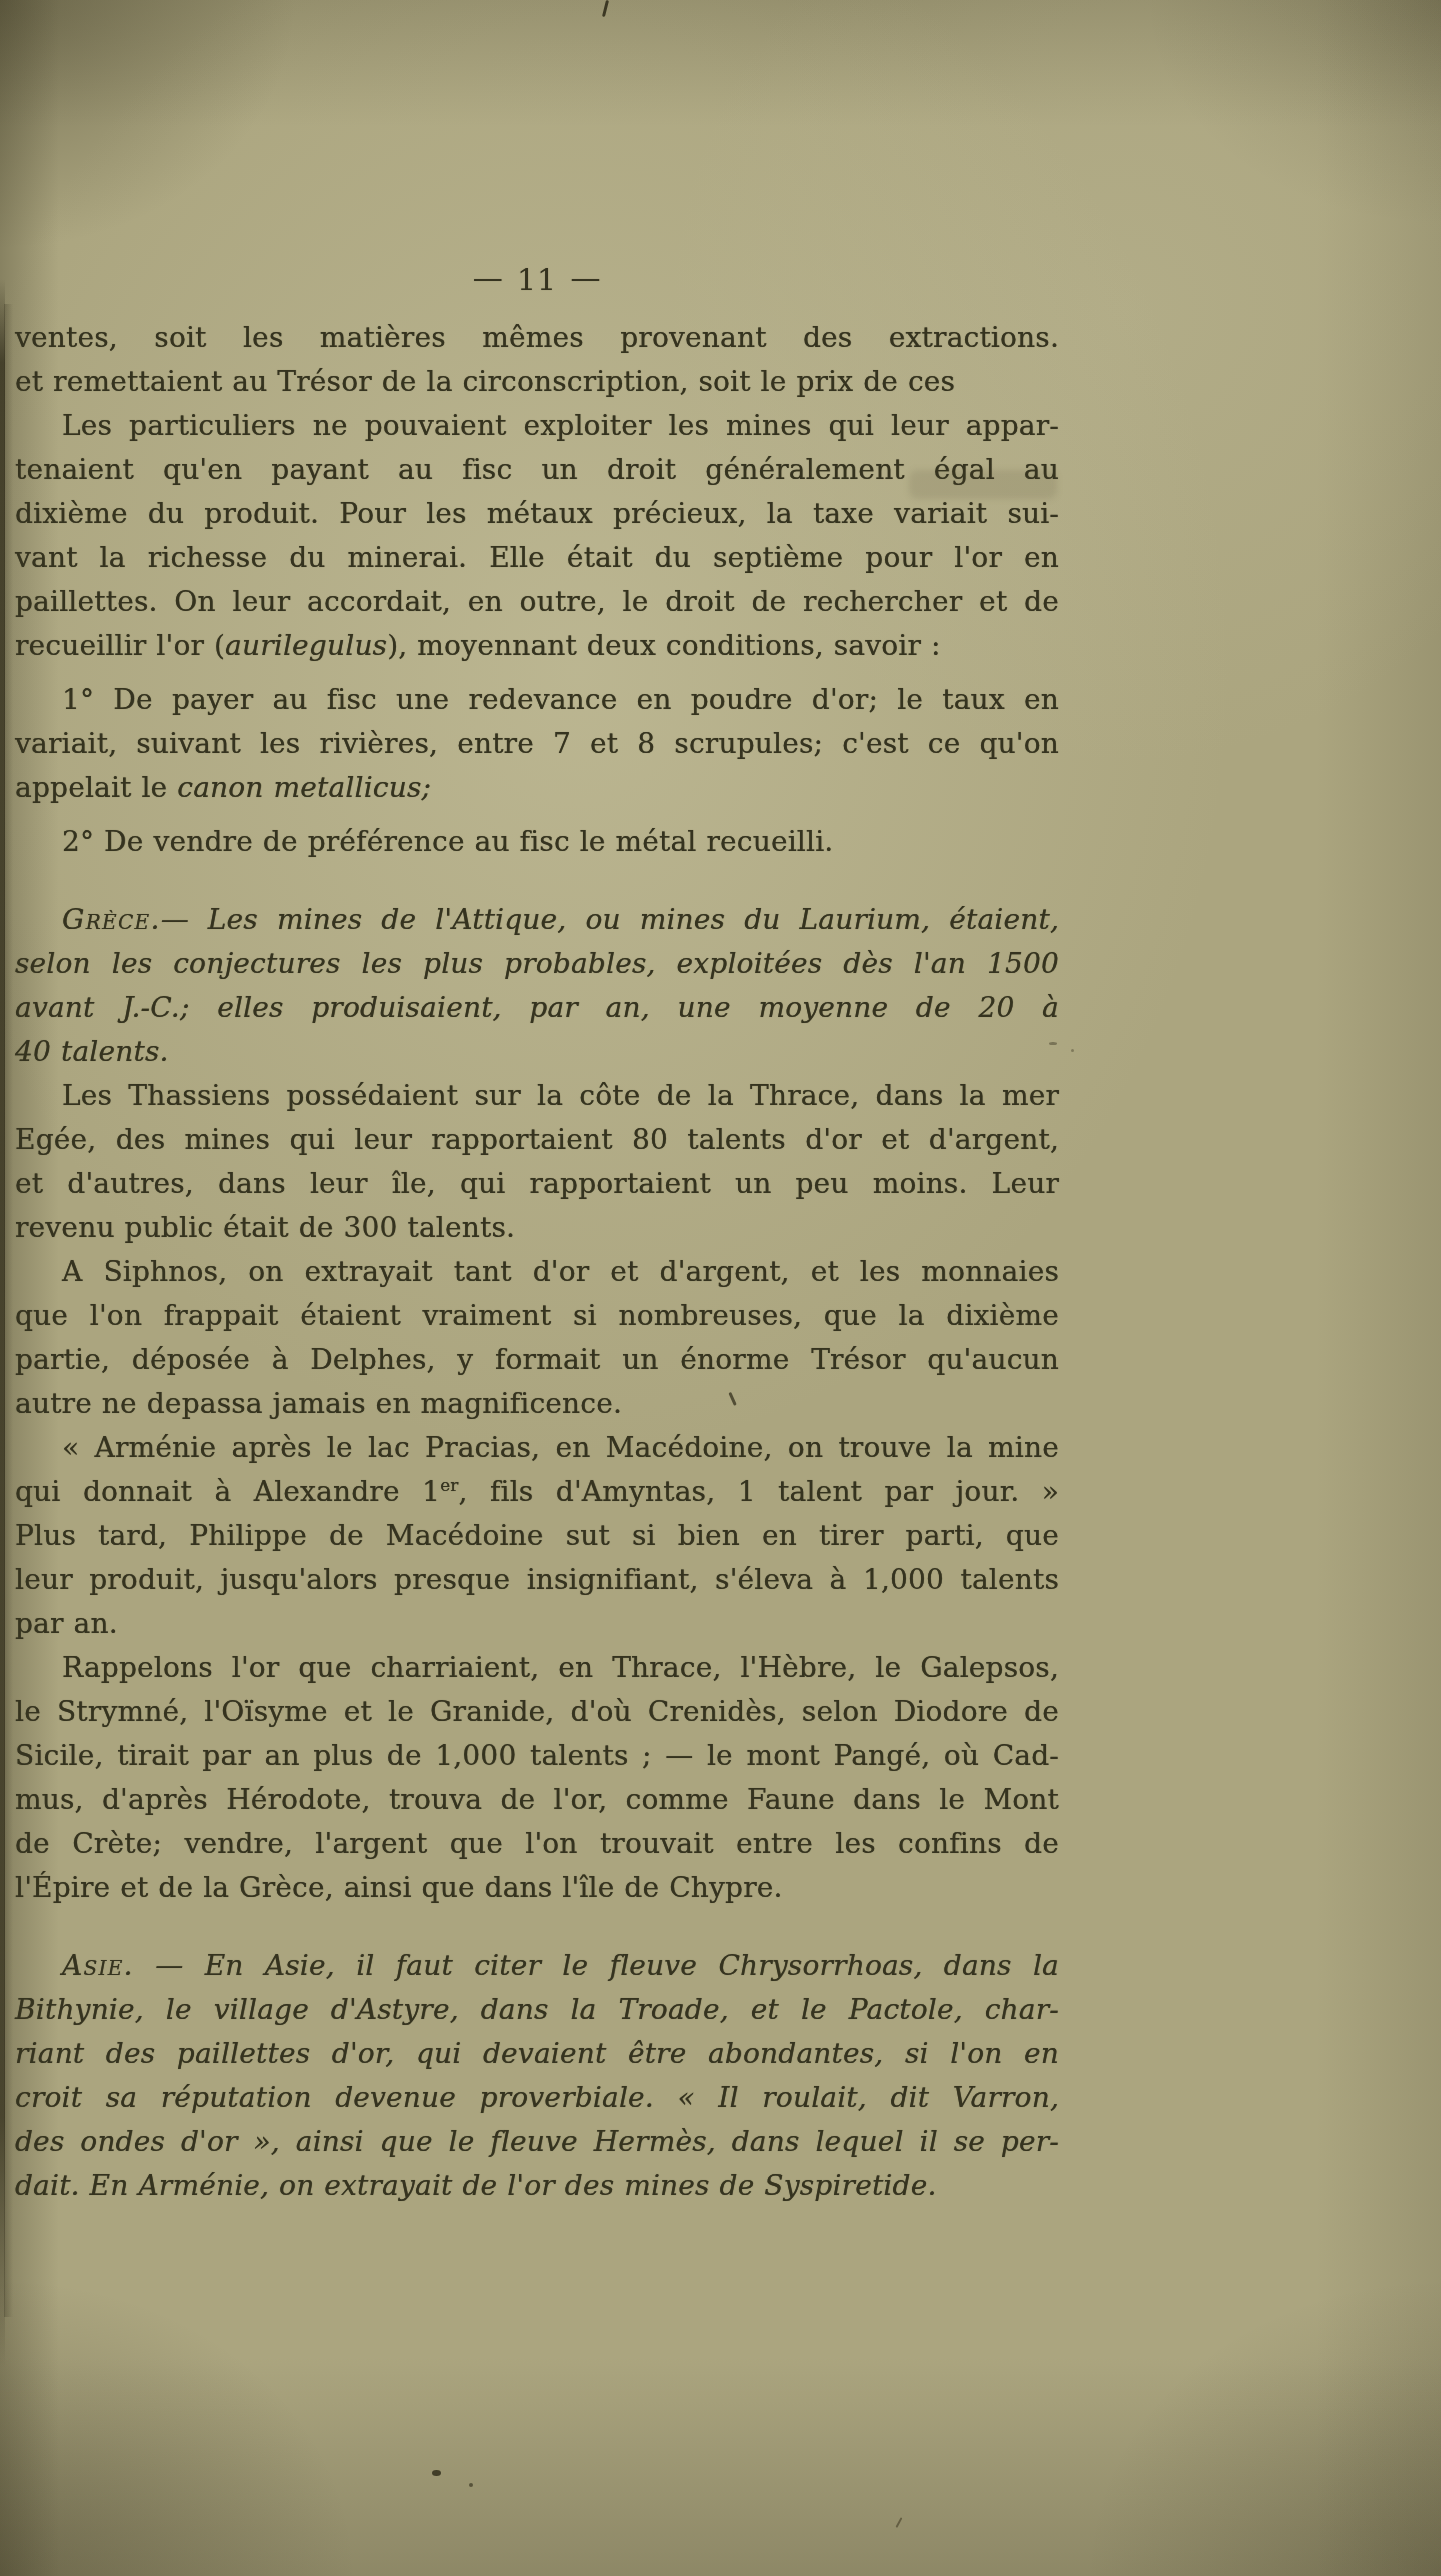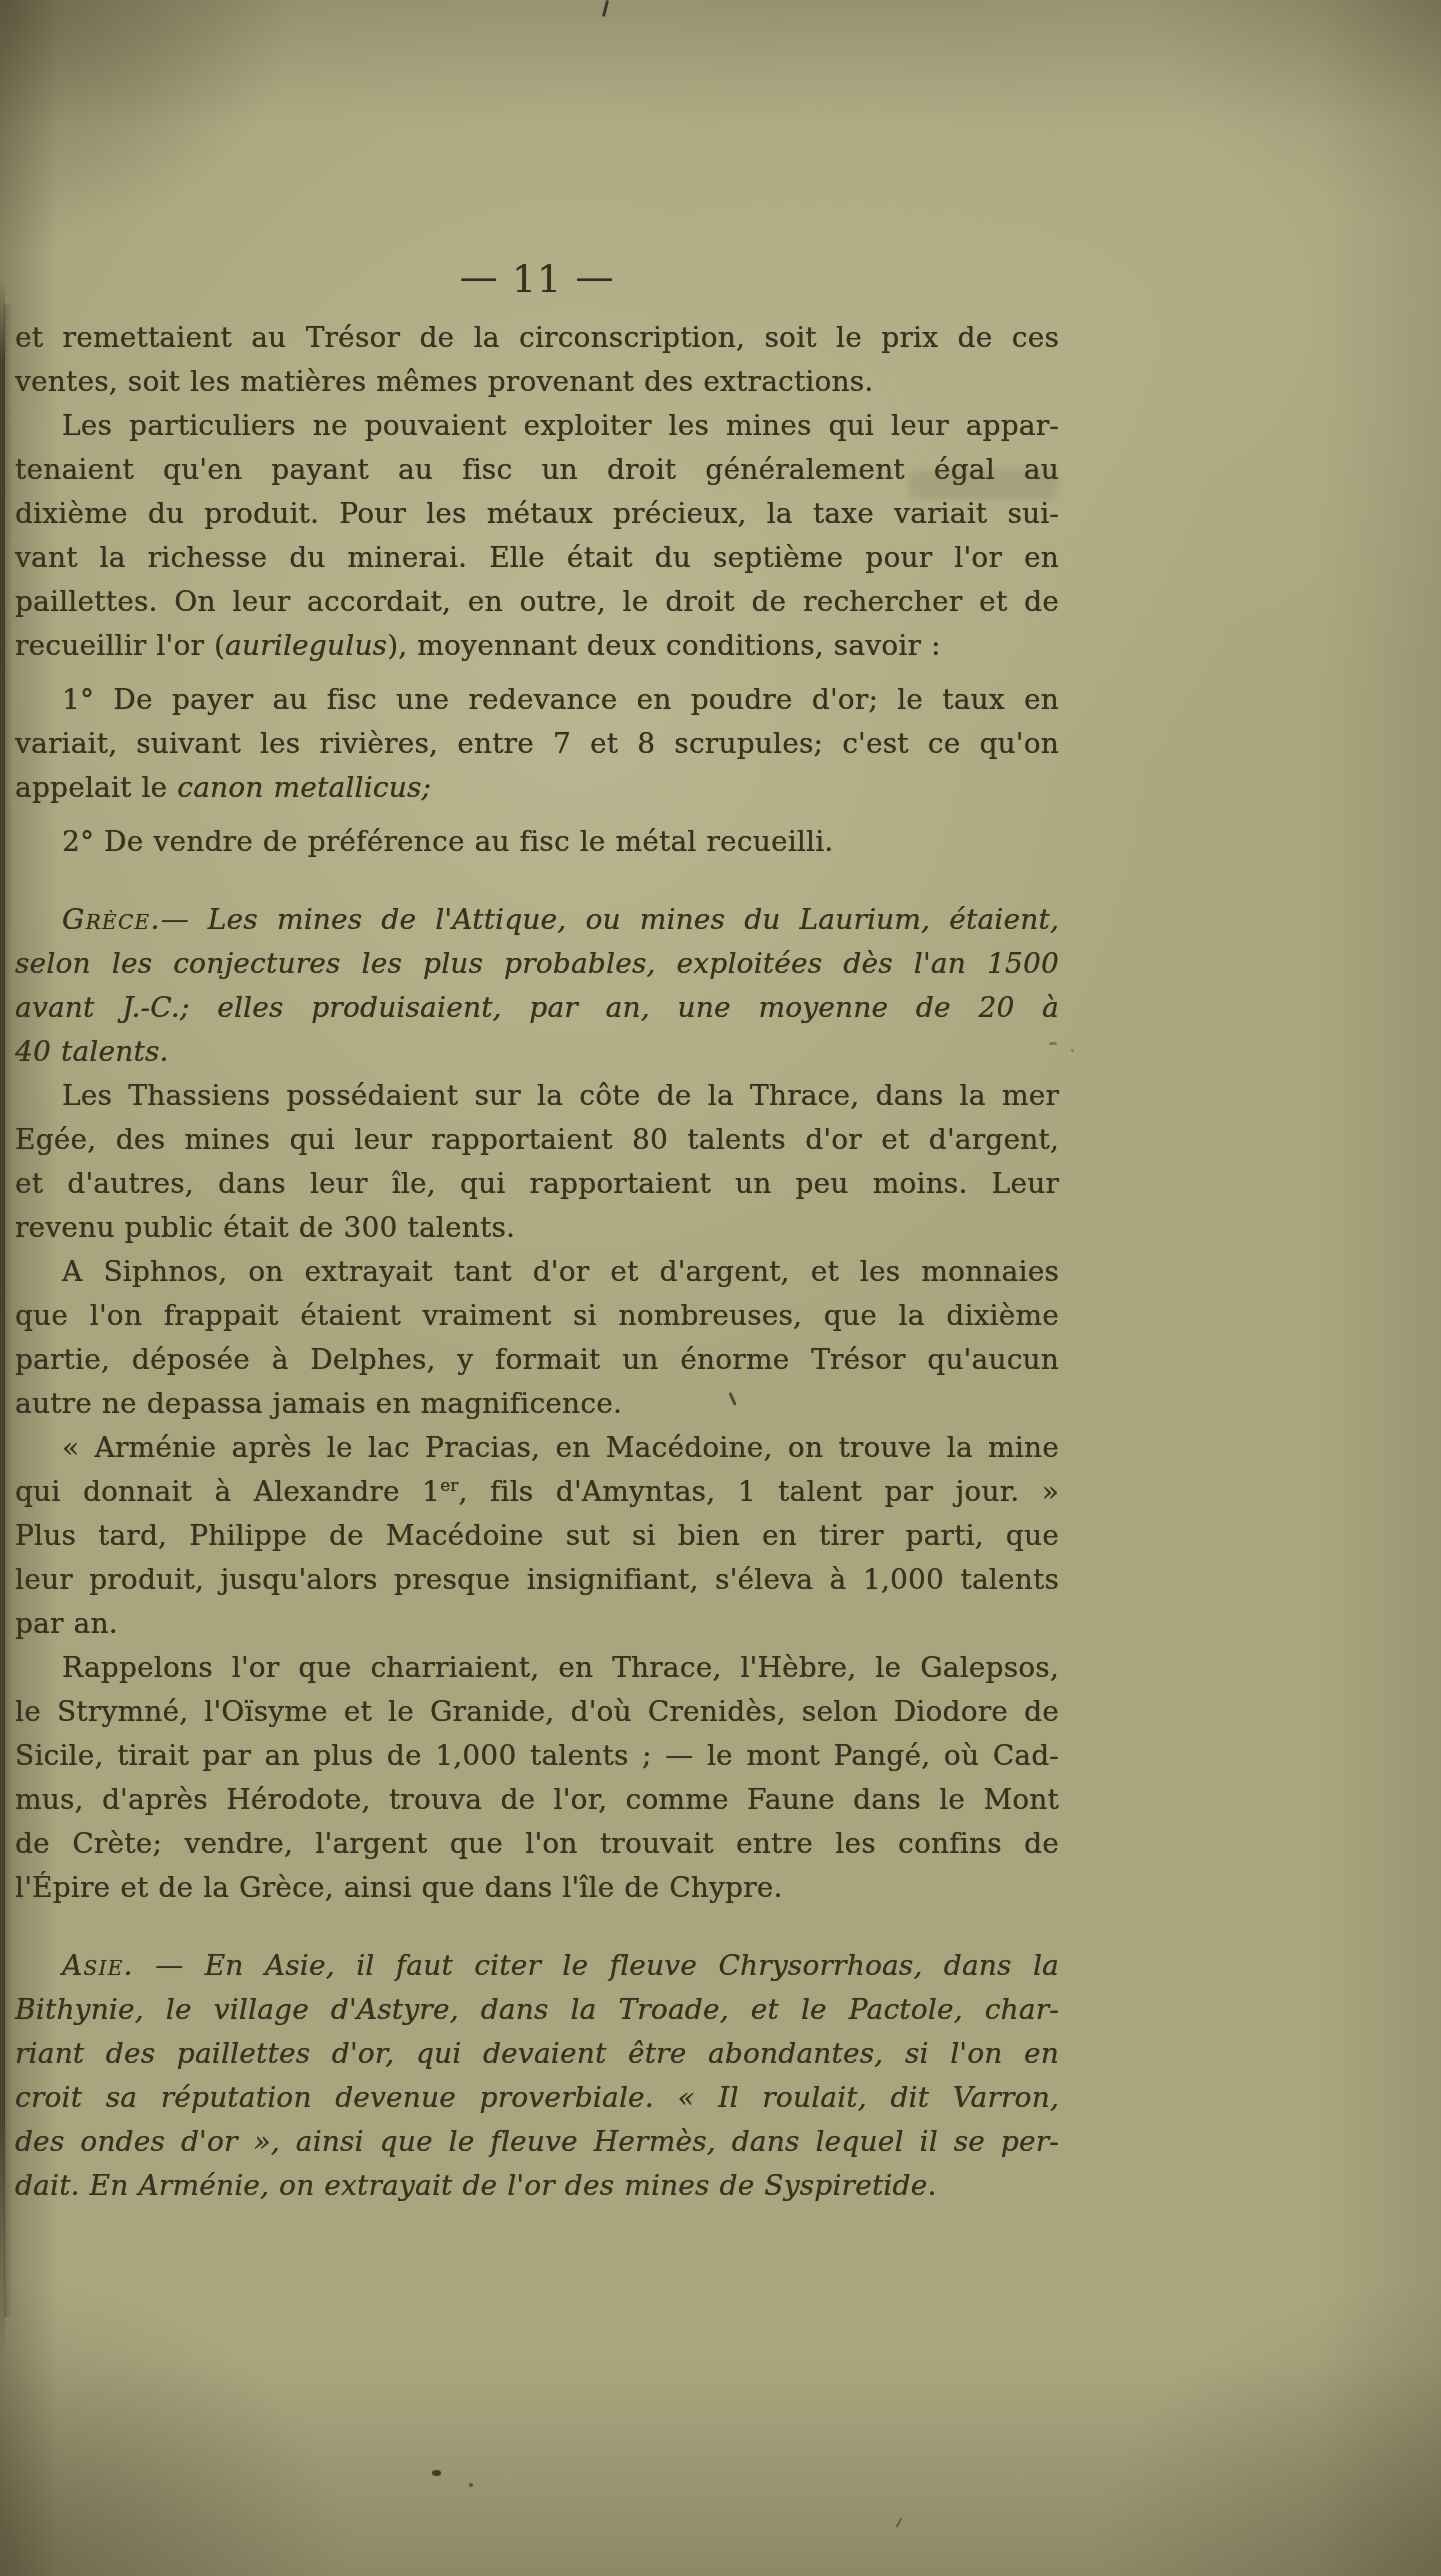--- a/index.html
+++ b/index.html
@@ -32,21 +32,21 @@
     position:absolute;left:0;top:279px;width:5px;height:2089px;
     background:linear-gradient(to bottom, rgba(46,42,24,0) 0%, rgba(46,42,24,0.75) 4%, rgba(46,42,24,0.70) 88%, rgba(46,42,24,0) 100%);
   }
   .left-edge-soft{
     position:absolute;left:4.2px;top:304px;width:8.5px;height:2013px;
     background:linear-gradient(to right, rgba(46,42,24,0.28), rgba(46,42,24,0));
   }
   .header{
     position:absolute;left:15px;top:260px;width:1044px;
     text-align:center;
-    font-size:38px;line-height:39px;
+    font-size:30px;line-height:39px;
     letter-spacing:0.8px;
     text-shadow:0 0 0.8px rgba(53,51,31,0.55);
   }
   .header .dash{margin:0 13.5px;position:relative;top:-1.7px;}
   .body-text{
     position:absolute;left:15px;top:316px;width:1044px;
   }
   .para{margin:0;padding:0;}
   .para.gap-small{margin-top:10px;}
   .para.gap-section{margin-top:34px;font-style:italic;}
@@ -79,22 +79,22 @@
 
   <div class="left-edge"></div>
   <div class="left-edge-soft"></div>
 
   <div class="header">
     <span class="dash">—</span><span>11</span><span class="dash">—</span>
   </div>
 
   <div class="body-text">
       <div class="para">
+        <div class="line"><span>ventes, soit les matières mêmes provenant des extractions.</span></div>
         <div class="line"><span>et remettaient au Trésor de la circonscription, soit le prix de ces</span></div>
-        <div class="line"><span>ventes, soit les matières mêmes provenant des extractions.</span></div>
       </div>
       <div class="para indent">
         <div class="line"><span>Les particuliers ne pouvaient exploiter les mines qui leur appar-</span></div>
         <div class="line"><span>tenaient qu'en payant au fisc un droit généralement égal au</span></div>
         <div class="line"><span>dixième du produit. Pour les métaux précieux, la taxe variait sui-</span></div>
         <div class="line"><span>vant la richesse du minerai. Elle était du septième pour l'or en</span></div>
         <div class="line"><span>paillettes. On leur accordait, en outre, le droit de rechercher et de</span></div>
         <div class="line"><span>recueillir l'or (</span><span class="i">aurilegulus</span><span>), moyennant deux conditions, savoir :</span></div>
       </div>
       <div class="para indent gap-small">

